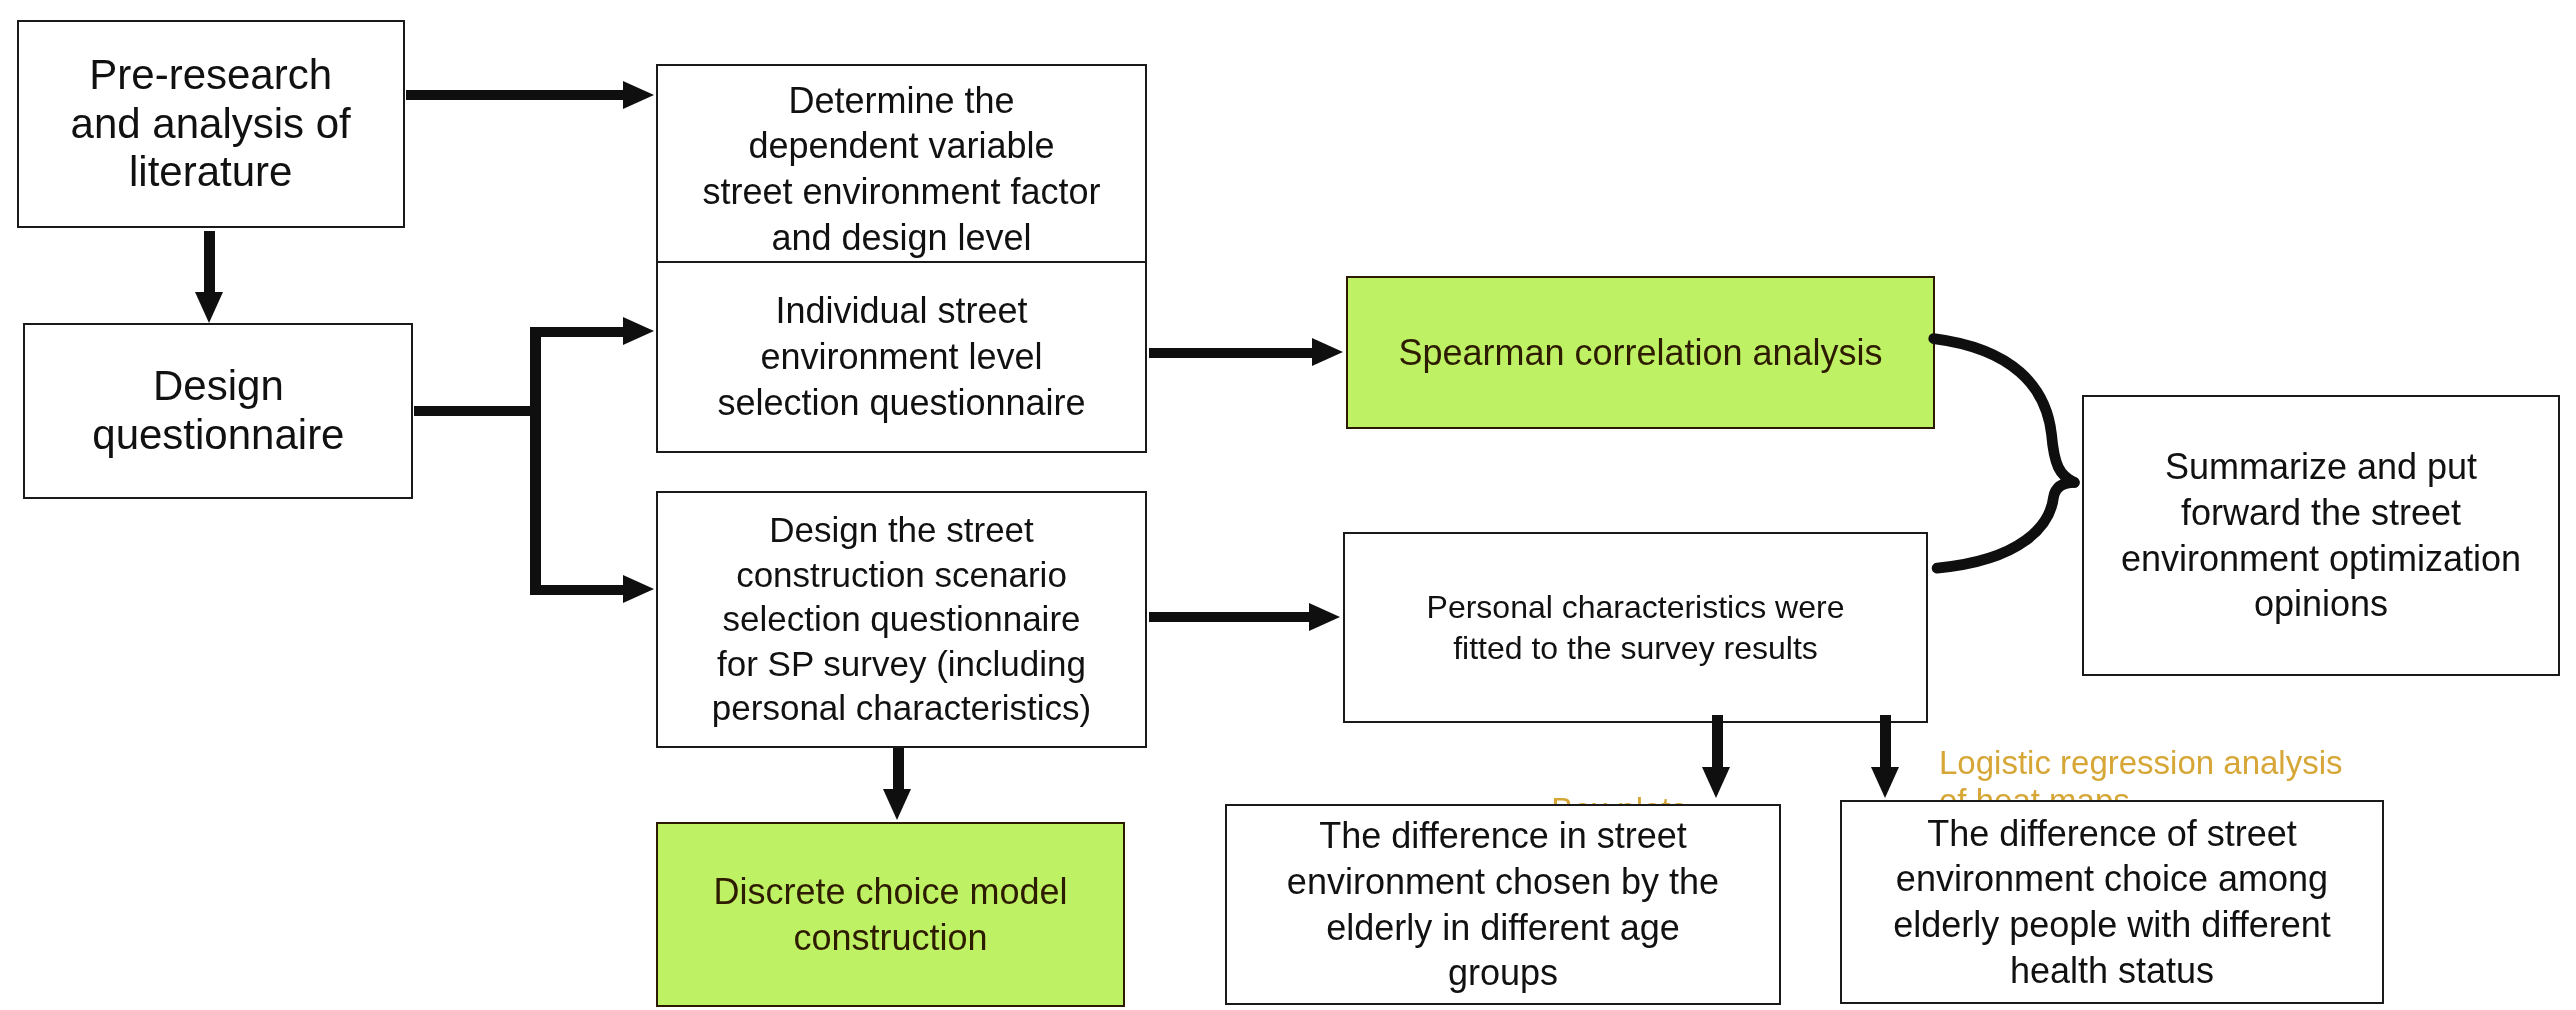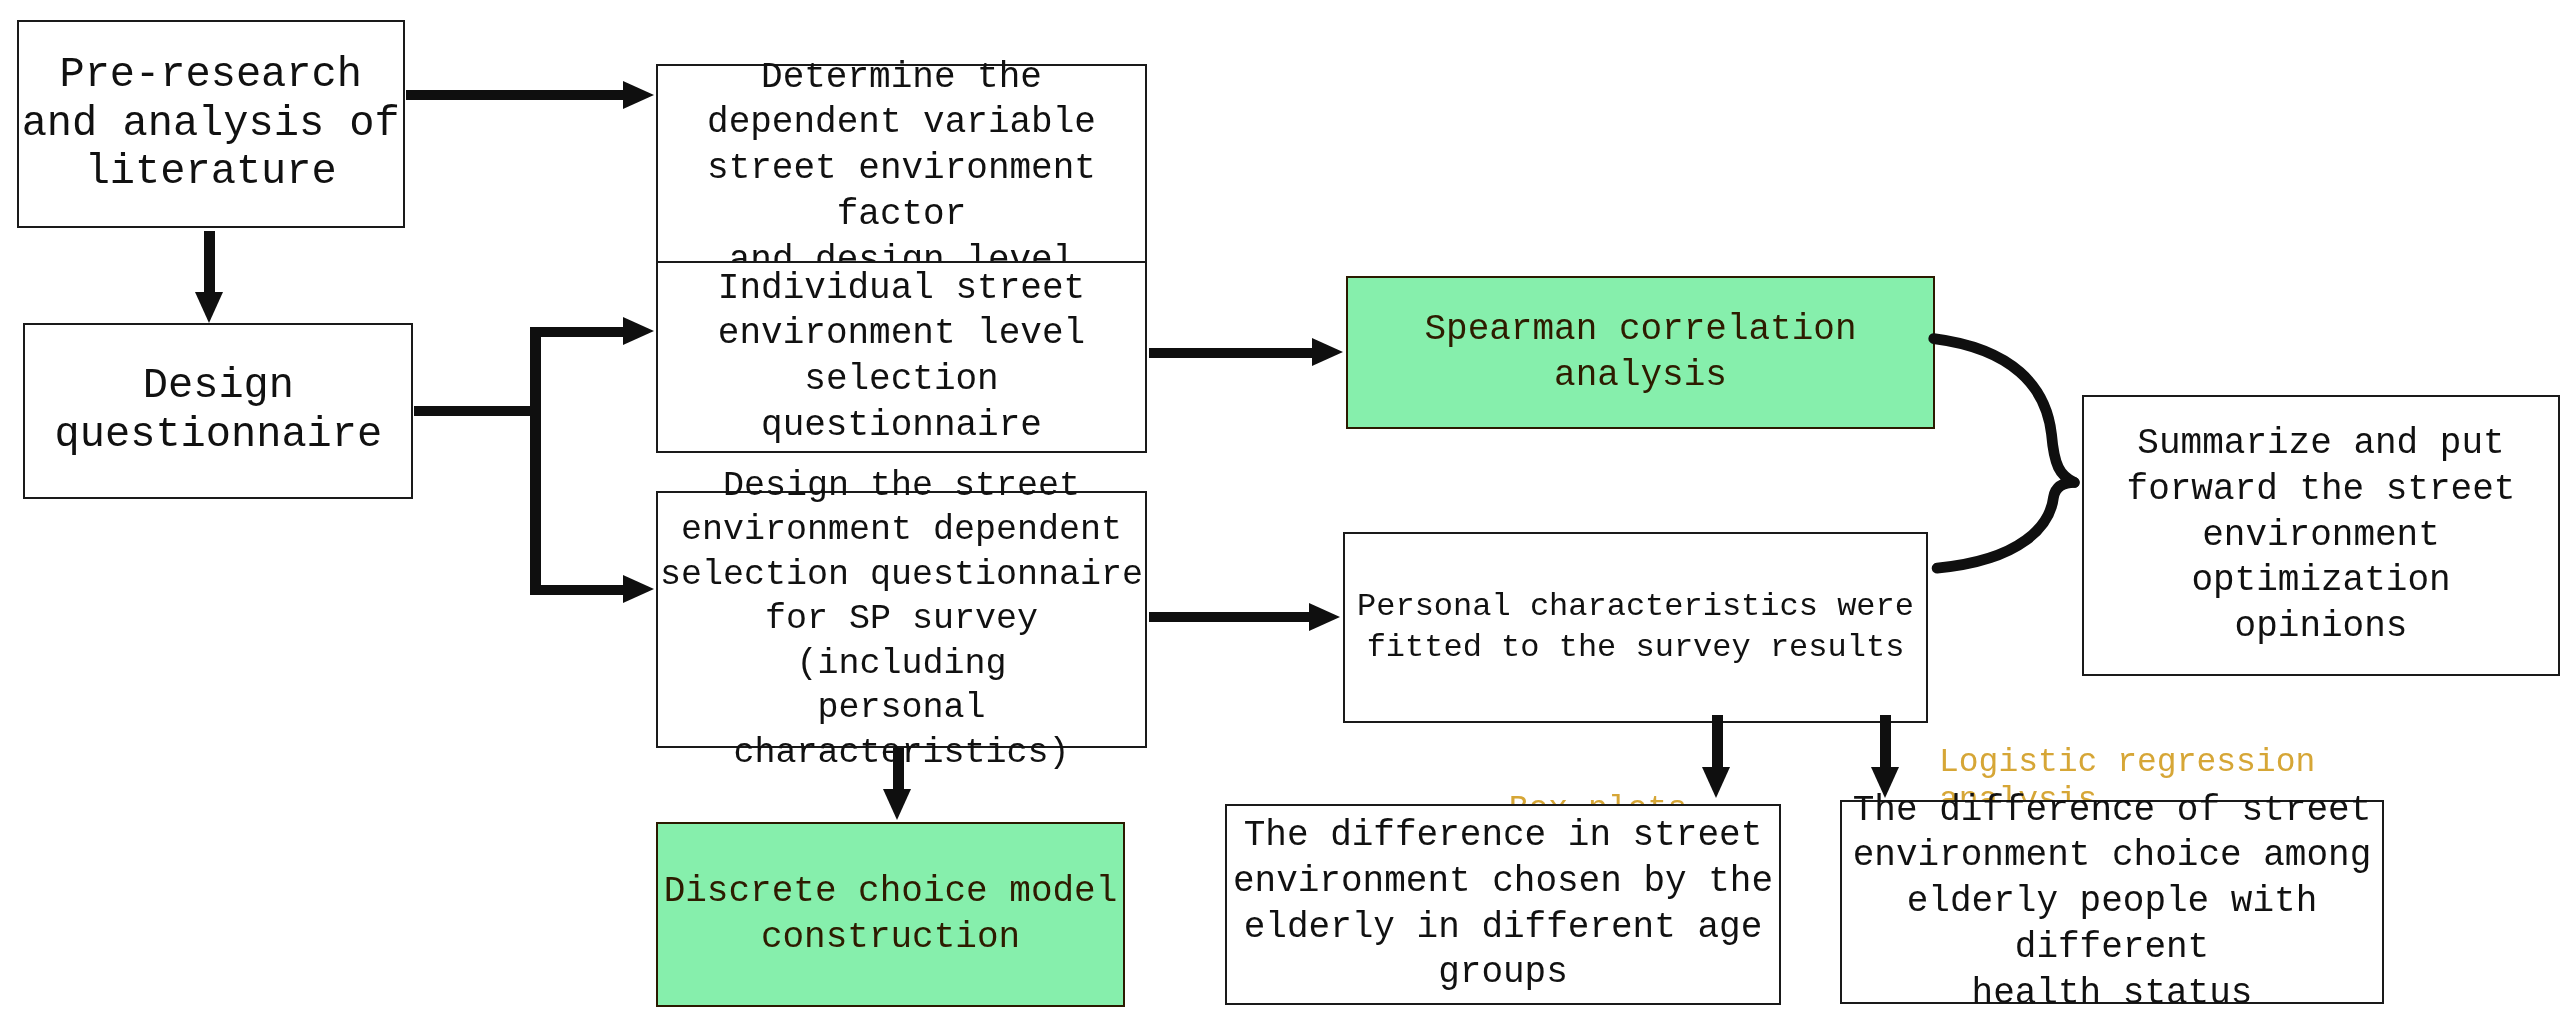--- a/index.html
+++ b/index.html
@@ -1,36 +1,36 @@
 <!DOCTYPE html>
 <html style="font-size:10.7px"><head>
 <meta charset="utf-8">
 <style>
   html,body{margin:0;padding:0;background:#ffffff;}
   .stage{
     position:relative;
     width:2576px;height:1010px;
     background:#ffffff;
-    font-family:Liberation Mono, monospace;
+    font-family:Liberation Sans, sans-serif;
     overflow:hidden;
     border-radius:18px;
   }
   .node{
     position:absolute;
     box-sizing:border-box;
     border:2.7px solid #1a1a1a;
     background:#ffffff;
     color:#111111;
     display:flex;align-items:center;justify-content:center;
     text-align:center;
     white-space:pre-line;
     line-height:1.27;
   }
   .node.highlight{
-    background:#86efac;
+    background:#bef264;
     border-color:#2b1a00;
     color:#2e1c00;
   }
   .shaft{position:absolute;background:#0f0f0f;}
   .head{position:absolute;width:0;height:0;}
   .head.right{border-left:31px solid #0f0f0f;border-top:14.7px solid transparent;border-bottom:14.7px solid transparent;}
   .head.down{border-top:31px solid #0f0f0f;border-left:14.7px solid transparent;border-right:14.7px solid transparent;}
   .annotation{
     position:absolute;
     color:#D6A636;
@@ -93,21 +93,21 @@
     <div class="shaft" style="left:1149px;top:348px;width:164px;height:10px;"></div>
     <div class="head right" style="left:1312px;top:338px;"></div>
   </div>
 
   <div class="node highlight" style="left:1346px;top:276px;width:589px;height:153px;font-size:36px;">
     <span>Spearman correlation analysis</span>
   </div>
 
   <div class="node" style="left:656px;top:491px;width:491px;height:257px;font-size:35px;">
     <span>Design the street
-environment dependent
+construction scenario
 selection questionnaire
 for SP survey (including
 personal characteristics)</span>
   </div>
 
   <div>
     <div class="shaft" style="left:1149px;top:612px;width:161px;height:10px;"></div>
     <div class="head right" style="left:1309px;top:603px;"></div>
   </div>
 

